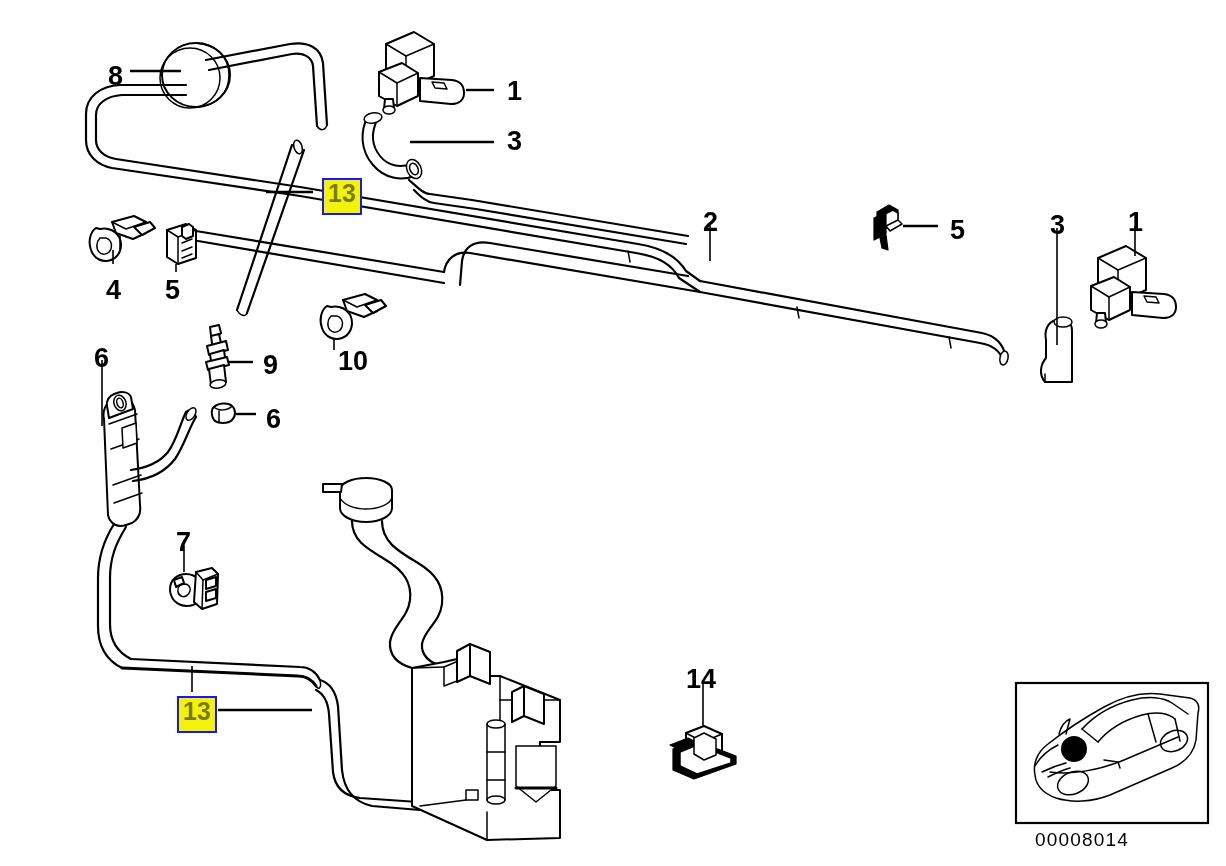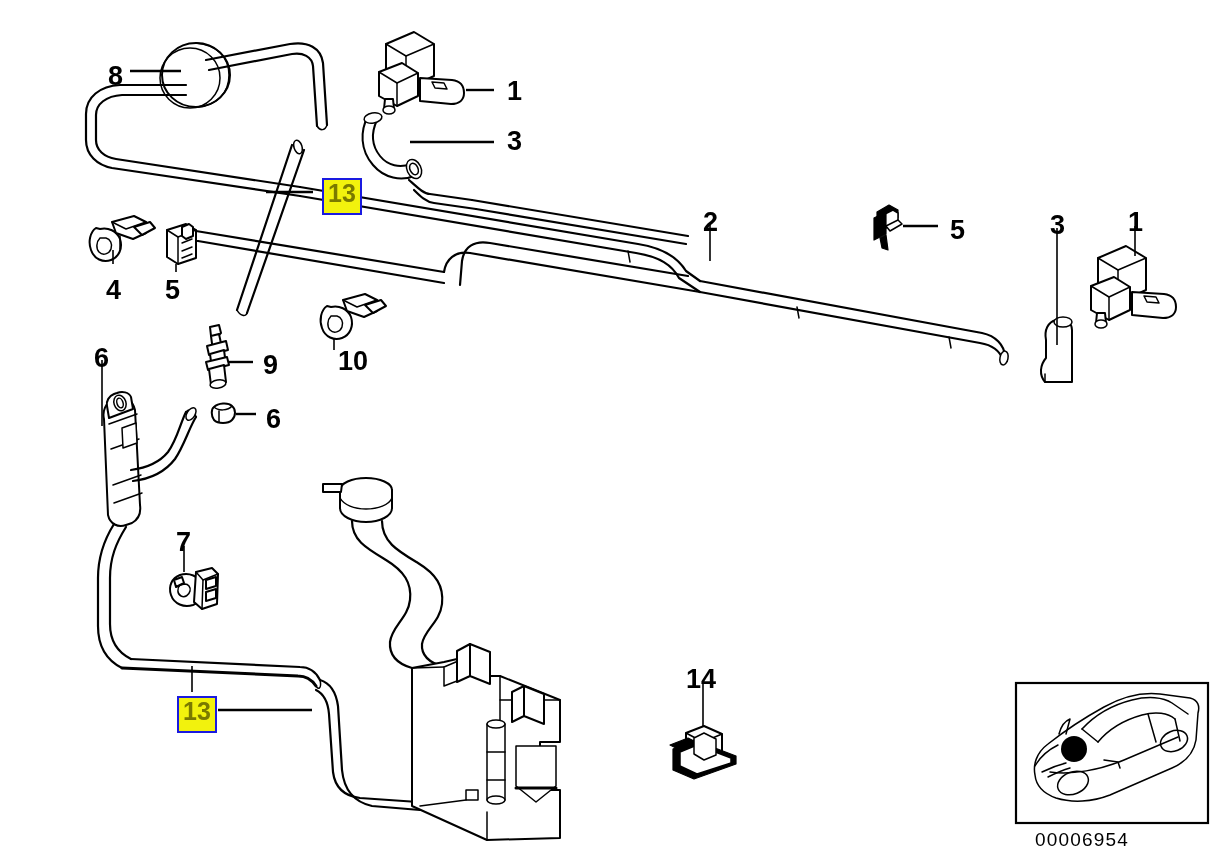--- a/index.html
+++ b/index.html
@@ -390,15 +390,15 @@
   <div class="callout" style="left:106px; top:277px;">4</div>
   <div class="callout" style="left:165px; top:277px;">5</div>
   <div class="callout" style="left:338px; top:348px;">10</div>
   <div class="callout" style="left:263px; top:352px;">9</div>
   <div class="callout" style="left:94px; top:345px;">6</div>
   <div class="callout" style="left:266px; top:406px;">6</div>
   <div class="callout" style="left:176px; top:529px;">7</div>
   <div class="callout hl" style="left:177px; top:696px;">13</div>
   <div class="callout" style="left:666px; top:666px;margin-left:20px;">14</div>
 
-  <div id="diagram-id">00006954</div>
+  <div id="diagram-id">00008014</div>
 
 </div>
 
 </body></html>

